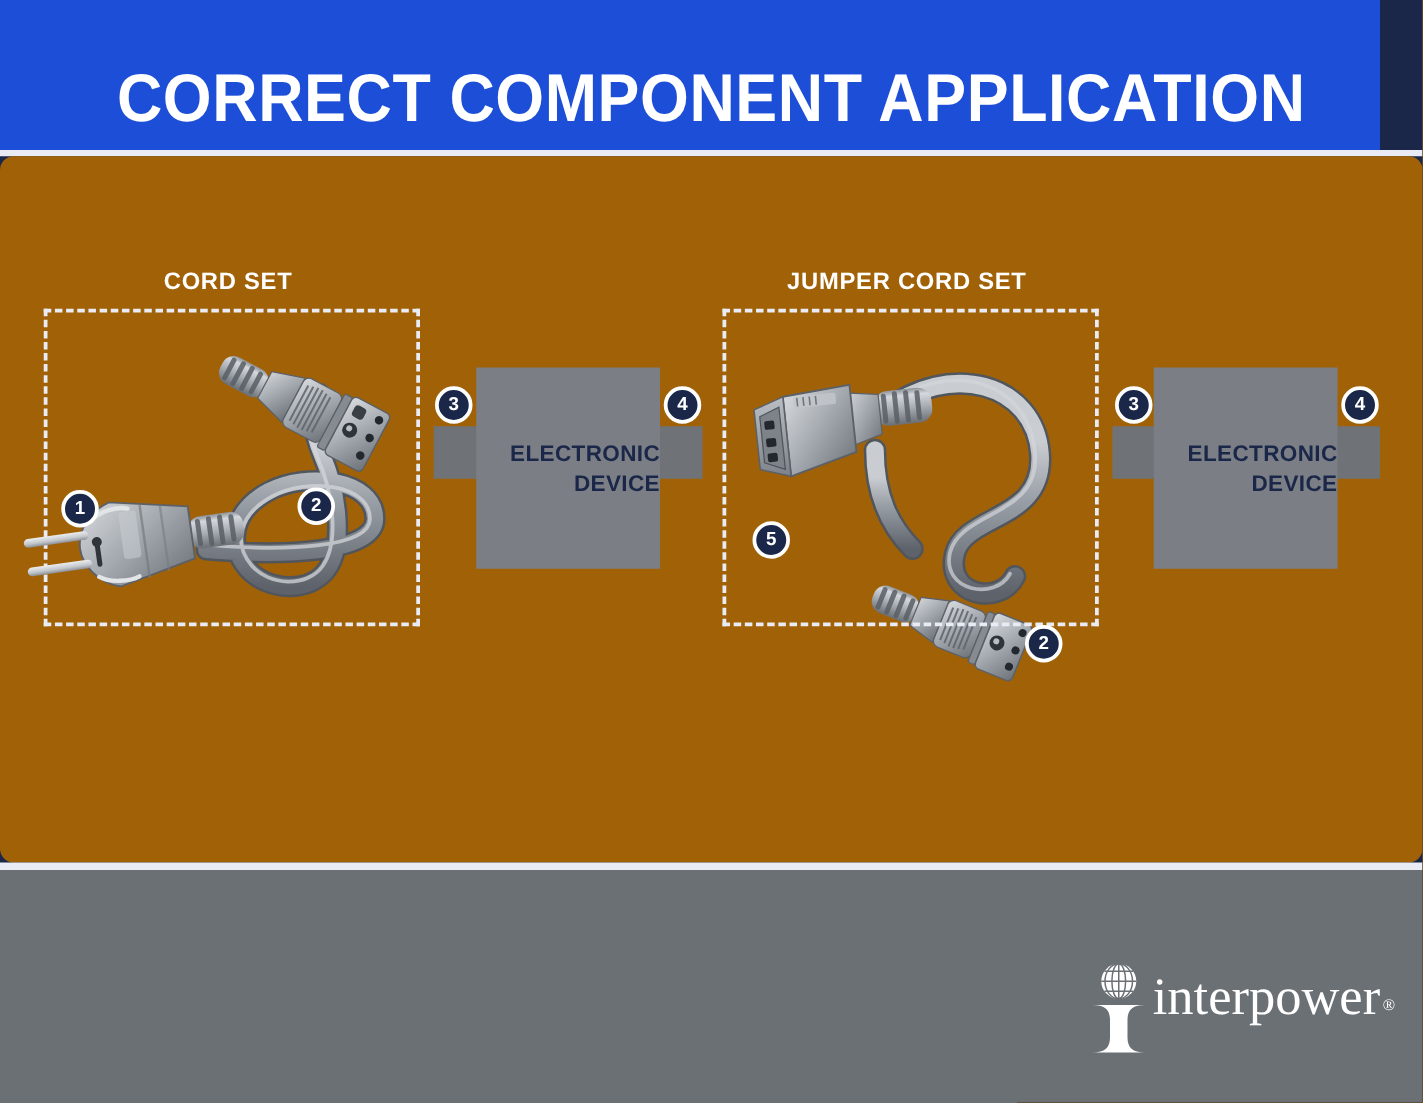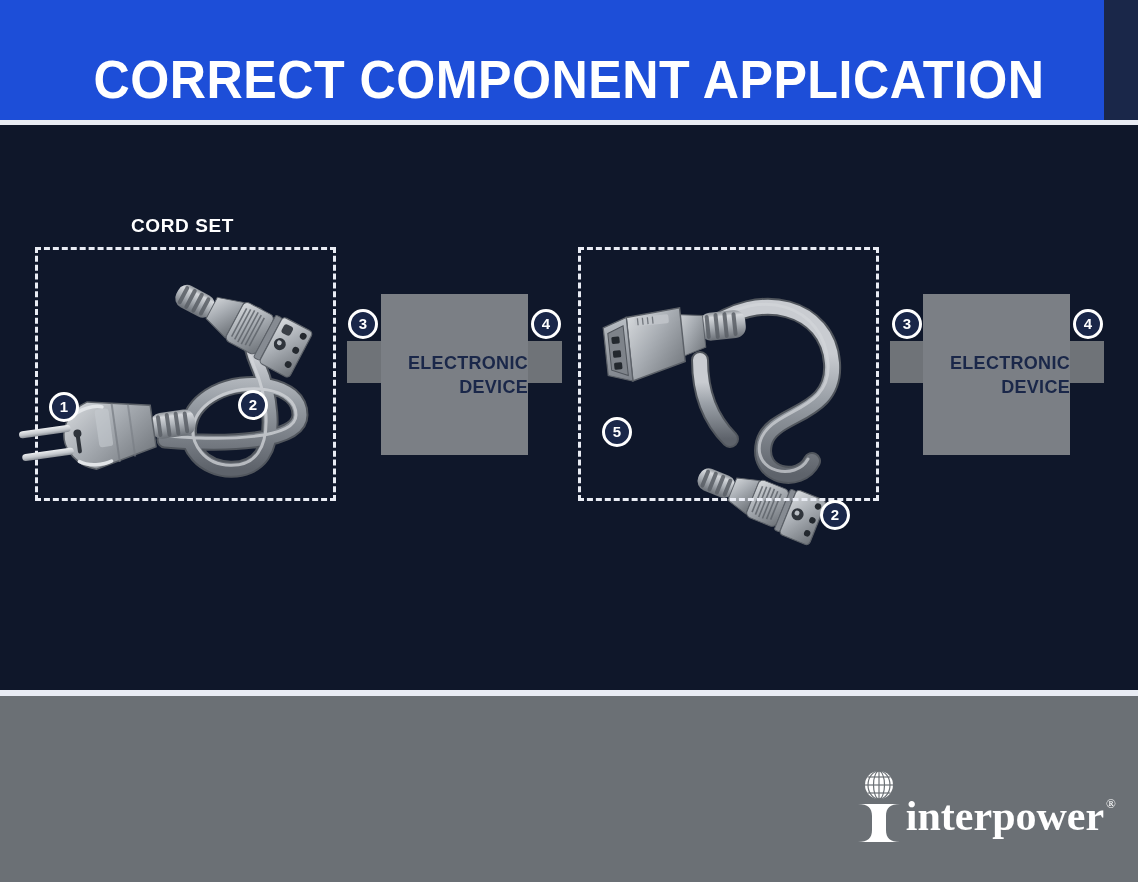--- a/index.html
+++ b/index.html
@@ -27,21 +27,22 @@
     white-space:nowrap;
   }
   .header-rule{
     position:absolute;left:0;top:120px;width:1138px;height:5px;
     background:#e9ecf4;
   }
 
   
   .stage{
     position:absolute;left:0;top:125px;width:1138px;height:565px;
-    background:#0f172a;
+    background:#a16207;
+    border-radius:11px;
   }
 
   .group-label{
     position:absolute;
     color:#ffffff;
     font-size:19px;
     font-weight:bold;
     letter-spacing:0.6px;
     text-align:center;
     white-space:nowrap;
@@ -113,22 +114,22 @@
     position:absolute;left:0;top:696px;width:1138px;height:186px;
     background:#6b7075;
   }
   .logo{
     position:absolute;right:22px;bottom:36px;
     display:flex;align-items:flex-end;
   }
   .logo-mark{position:relative;width:58px;height:78px;}
   .logo-word{
     color:#ffffff;font-family:"Liberation Serif", serif;
-    font-size:42px;font-weight:bold;line-height:42px;
-    margin-left:-2px;margin-bottom:9px;letter-spacing:0px;
+    font-size:42px;font-weight:normal;line-height:42px;
+    margin-left:-2px;margin-bottom:27px;letter-spacing:0px;
   }
   .logo-reg{
     color:#ffffff;font-family:"Liberation Serif", serif;
     font-size:13px;margin-bottom:34px;margin-left:2px;
   }
 
   
   .art{position:absolute;left:0;top:0;width:100%;height:100%;}
 </style>
 </head>
@@ -336,20 +337,21 @@
   <div class="tab" style="left:526px;top:216px;width:36px;height:42px;"></div>
   <div class="device" style="left:381px;top:169px;width:147px;height:161px;">
     <div class="device-label">
       <div>ELECTRONIC</div>
       <div>DEVICE</div>
     </div>
   </div>
   <div class="badge" style="left:348px;top:184px;">3</div>
   <div class="badge" style="left:531px;top:184px;">4</div>
 
+  <div class="group-label" style="left:578px;top:90px;width:295px;">JUMPER CORD SET</div>
 
   <div class="dashbox" style="left:578px;top:122px;width:295px;height:248px;"></div>
 
   <div class="badge" style="left:602px;top:292px;">5</div>
   <div class="badge" style="left:820px;top:375px;">2</div>
 
   <div class="tab" style="left:890px;top:216px;width:36px;height:42px;"></div>
   <div class="tab" style="left:1068px;top:216px;width:36px;height:42px;"></div>
   <div class="device" style="left:923px;top:169px;width:147px;height:161px;">
     <div class="device-label">

